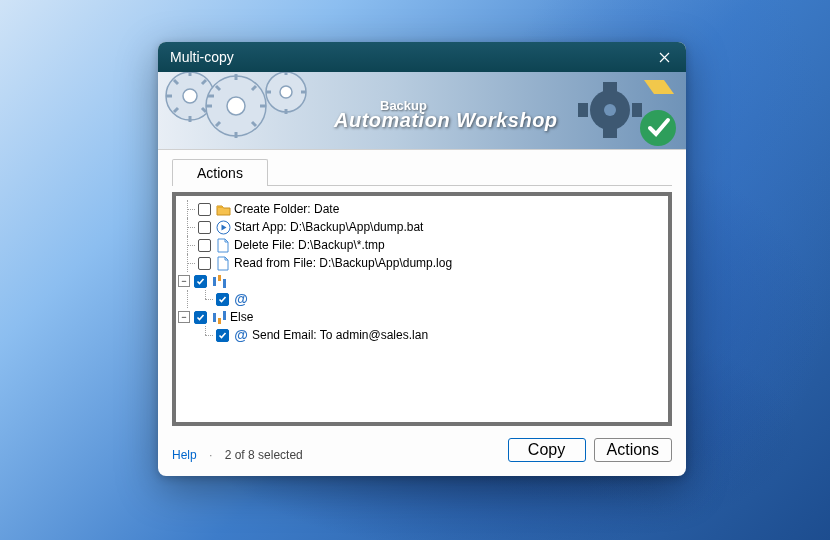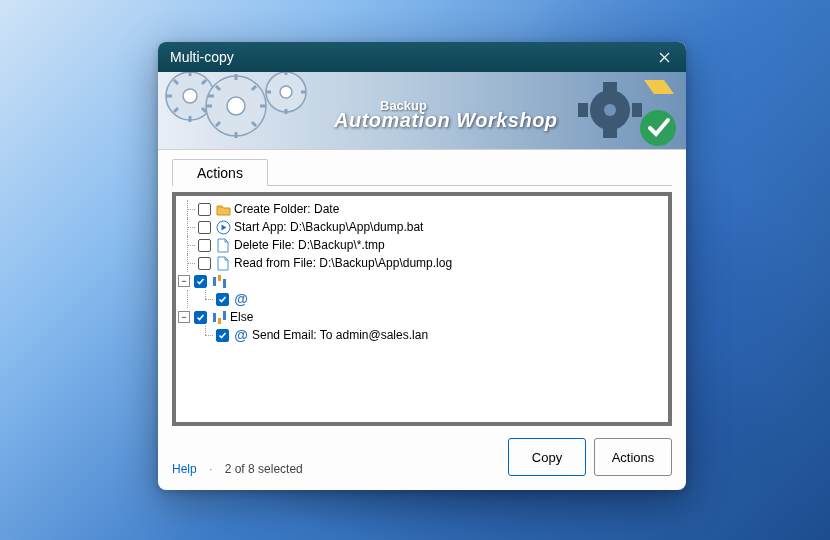--- a/index.html
+++ b/index.html
@@ -151,25 +151,25 @@
 .footer {
   display: flex; align-items: flex-end;
   padding: 12px 14px 14px 14px;
   gap: 8px;
 }
 .help-link { color: #0066cc; cursor: pointer; }
 .status-sep { color: #888; margin: 0 4px; }
 .status-text { color: #444; }
 .footer-spacer { flex: 1; }
 .btn {
-  min-width: 78px; height: 38px;
+  min-width: 78px; height: 24px;
   border: 1px solid #888;
   border-radius: 3px;
   background: #fdfdfd;
-  font-size: 13px;
+  font-size: 16px;
   cursor: pointer;
   padding: 1px 12px;
 }
 .btn.primary { border: 1px solid #0067c0; }
 </style>
 </head>
 <body>
 
 <div class="bg-swirl"></div>
 

